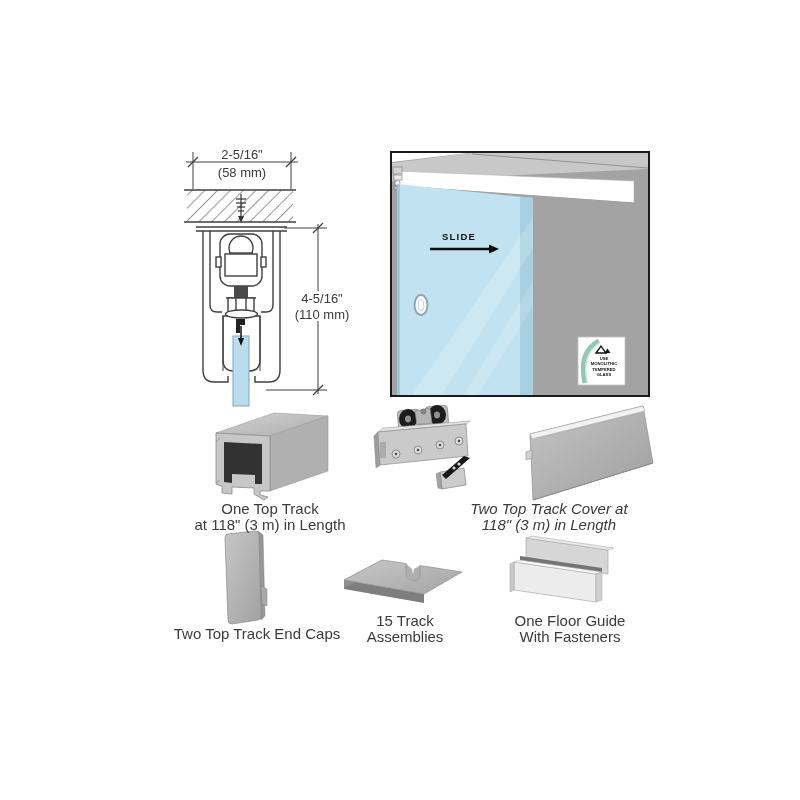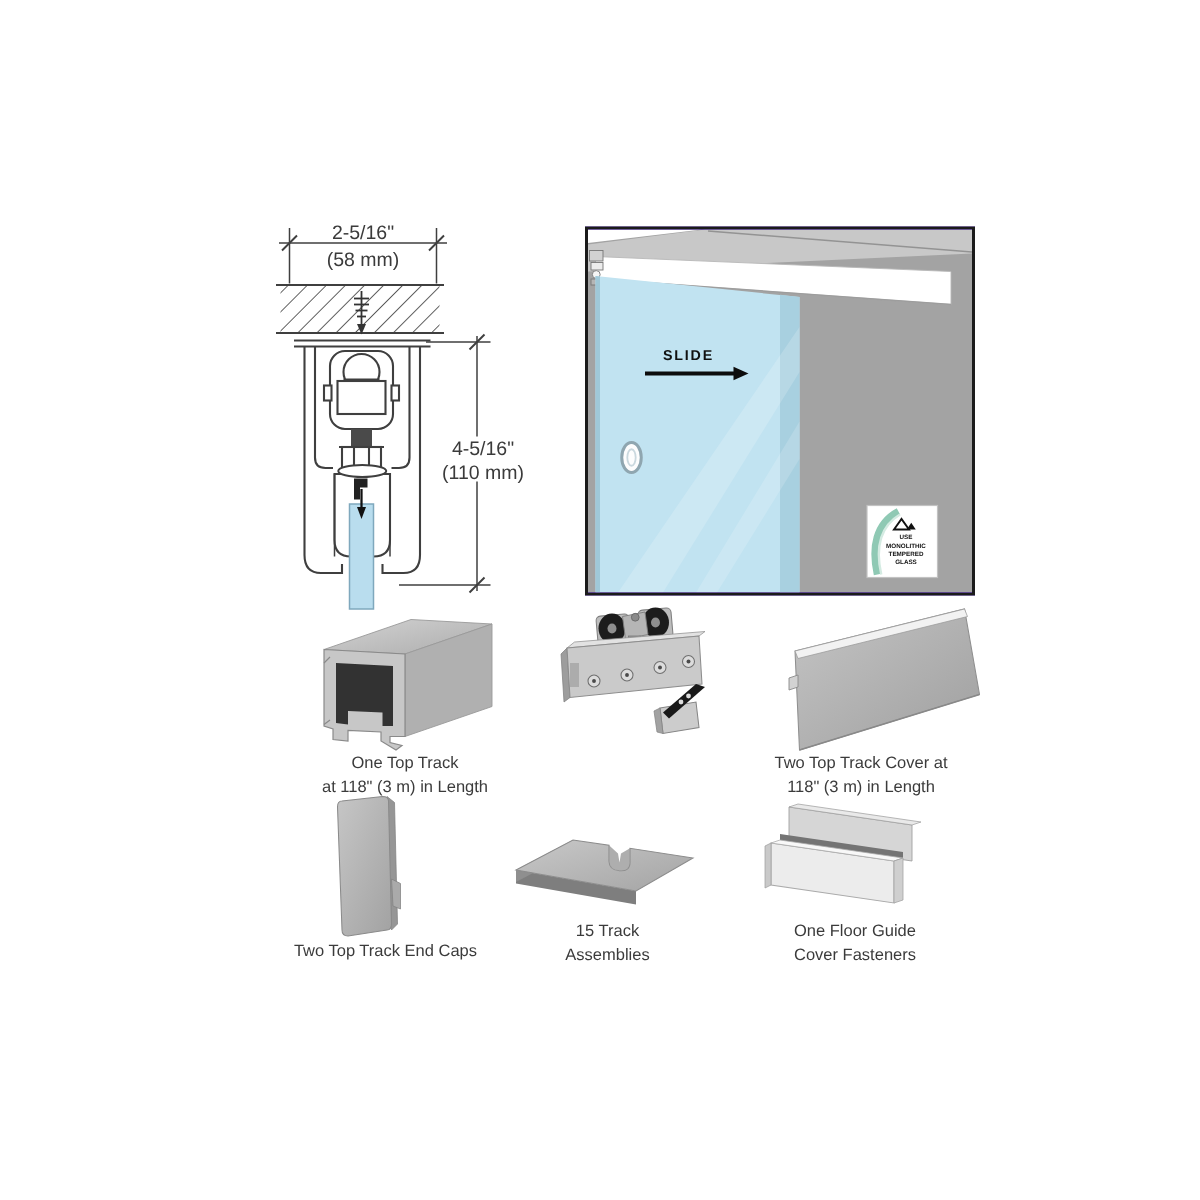--- a/index.html
+++ b/index.html
@@ -1,19 +1,19 @@
 <!DOCTYPE html>
 <html><head>
 <meta charset="utf-8">
 <style>
   html,body{margin:0;padding:0;background:#ffffff;}
   .canvas{position:relative;width:800px;height:800px;background:#ffffff;overflow:hidden;
           font-family:"Liberation Sans",sans-serif;}
   .abs{position:absolute;}
-  .plabel{position:absolute;text-align:center;color:#3b3b3b;font-size:11px;line-height:16px;}
+  .plabel{position:absolute;text-align:center;color:#3b3b3b;font-size:15px;line-height:16px;}
   .plabel span{display:block;}
   .scene{position:absolute;left:390px;top:151px;width:256px;height:242px;
          border:2px solid #1b1b1b;background:#8b5cf6;overflow:hidden;}
   svg text{font-family:"Liberation Sans",sans-serif;}
 </style>
 </head>
 <body>
 
 <div class="canvas">
 
@@ -253,29 +253,29 @@
     <polygon points="2,32 6,30 6,58 2,60" fill="#c9c9c9" stroke="#a0a0a0" stroke-width="0.5"></polygon>
     <polygon points="88,42 94,40 94,68 88,70" fill="#cfcfcf" stroke="#a0a0a0" stroke-width="0.5"></polygon>
   </svg>
 
   <div class="plabel" style="left:160px;top:501px;width:220px;">
     <span>One Top Track</span>
     <span>at 118" (3 m) in Length</span>
   </div>
   <div class="plabel" style="left:310px;top:501px;width:220px;">
   </div>
-  <div class="plabel" style="left:464px;top:501px;width:220px;">
+  <div class="plabel" style="left:439px;top:501px;width:220px;font-style:italic;">
     <span>Two Top Track Cover at</span>
     <span>118" (3 m) in Length</span>
   </div>
   <div class="plabel" style="left:147px;top:626px;width:220px;">
     <span>Two Top Track End Caps</span>
   </div>
   <div class="plabel" style="left:295px;top:613px;width:220px;">
     <span>15 Track</span>
     <span>Assemblies</span>
   </div>
   <div class="plabel" style="left:460px;top:613px;width:220px;">
     <span>One Floor Guide</span>
-    <span>Cover Fasteners</span>
+    <span>With Fasteners</span>
   </div>
 
 </div>
 
 </body></html>

